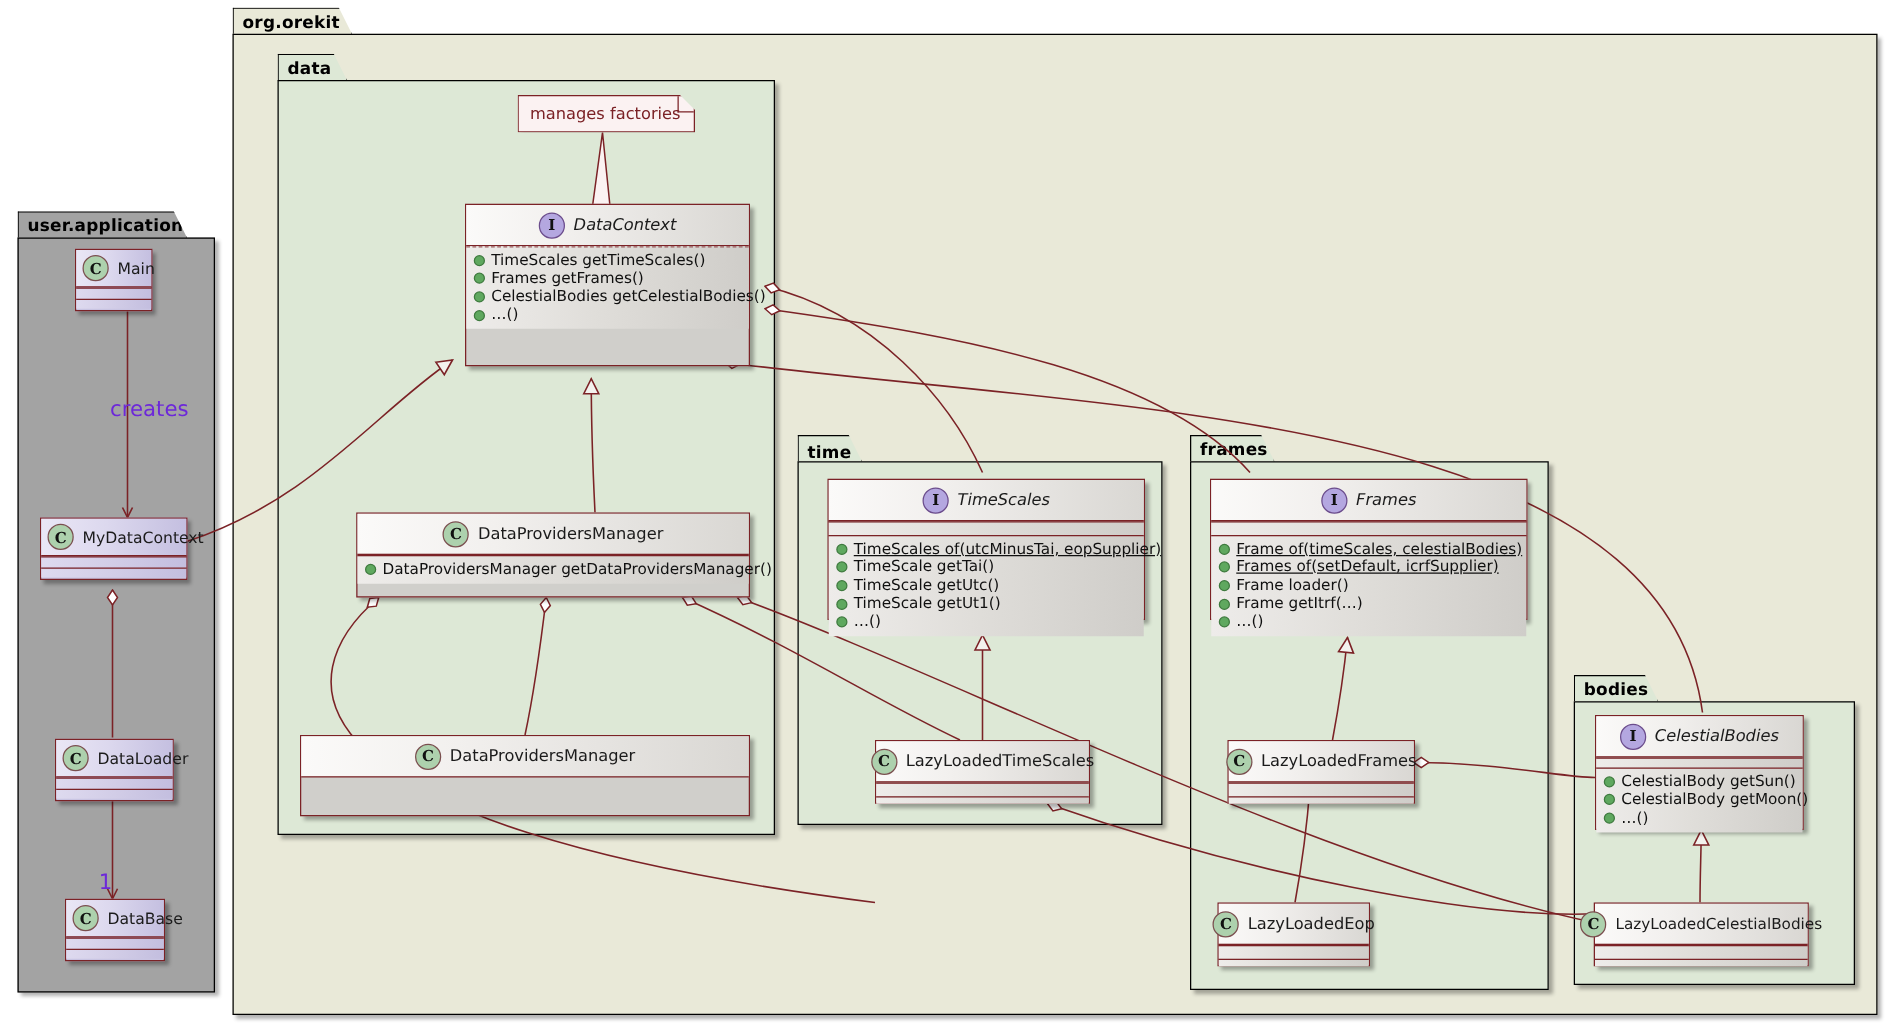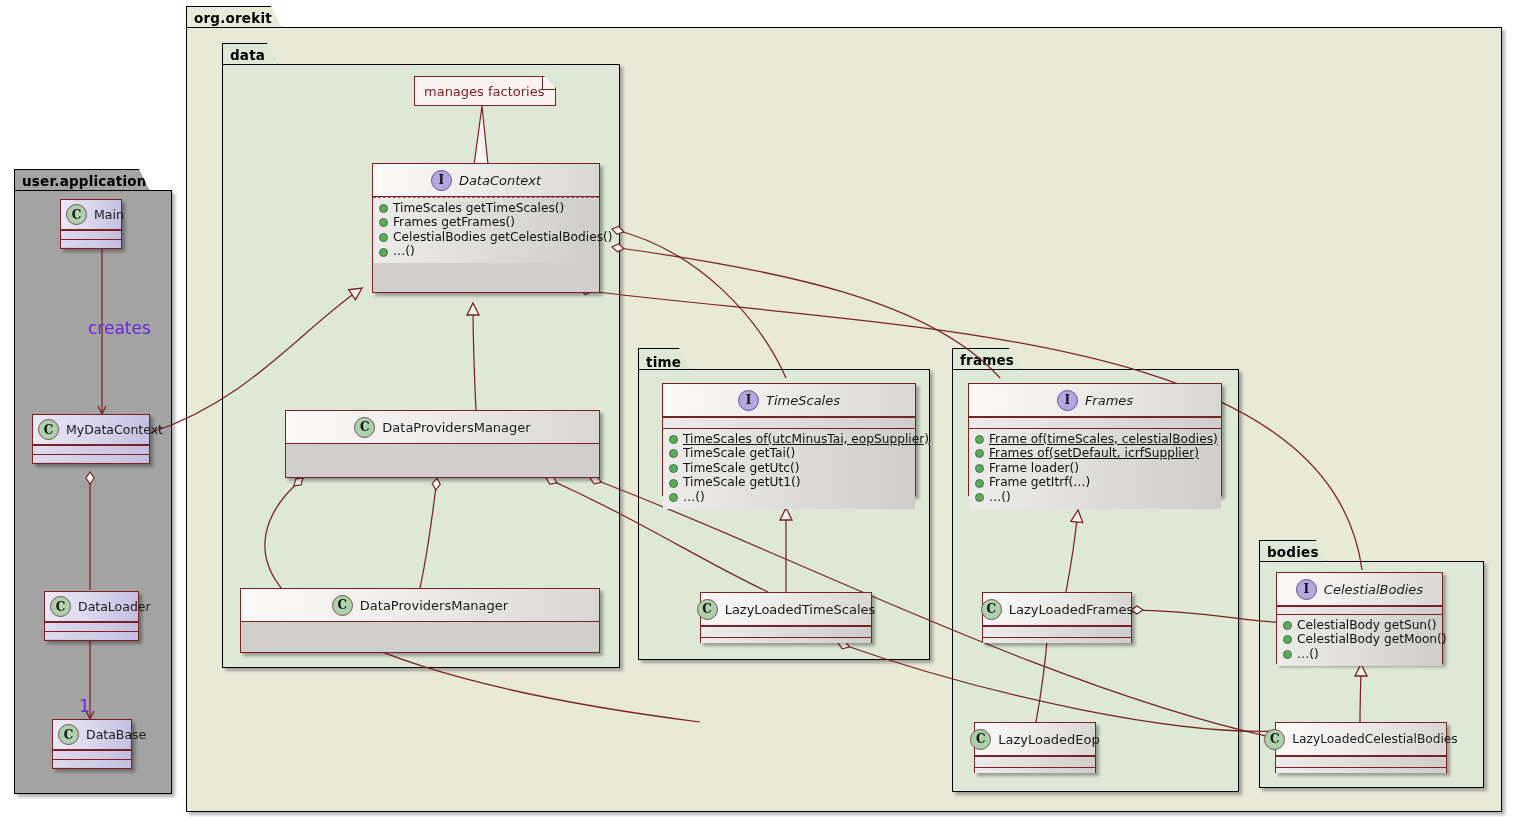--- a/index.html
+++ b/index.html
@@ -238,20 +238,26 @@
         <span class="mtxt">…()</span>
       </div>
     </div>
   </div>
 
   <div class="cls" style="left:285px;top:410px;width:315px;height:68px;">
     <div class="hdr">
       <span class="badge cbadge">C</span>
       <span class="nm">DataProvidersManager</span>
     </div>
+    <div class="sec">
+      <div class="mrow">
+        <span class="dot"></span>
+        <span class="mtxt">DataProvidersManager getDataProvidersManager()</span>
+      </div>
+    </div>
   </div>
 
   <div class="cls" style="left:240px;top:588px;width:360px;height:65px;">
     <div class="hdr">
       <span class="badge cbadge">C</span>
       <span class="nm">DataProvidersManager</span>
     </div>
   </div>
 
   <div class="cls iface" style="left:662px;top:383px;width:254px;height:113px;">

